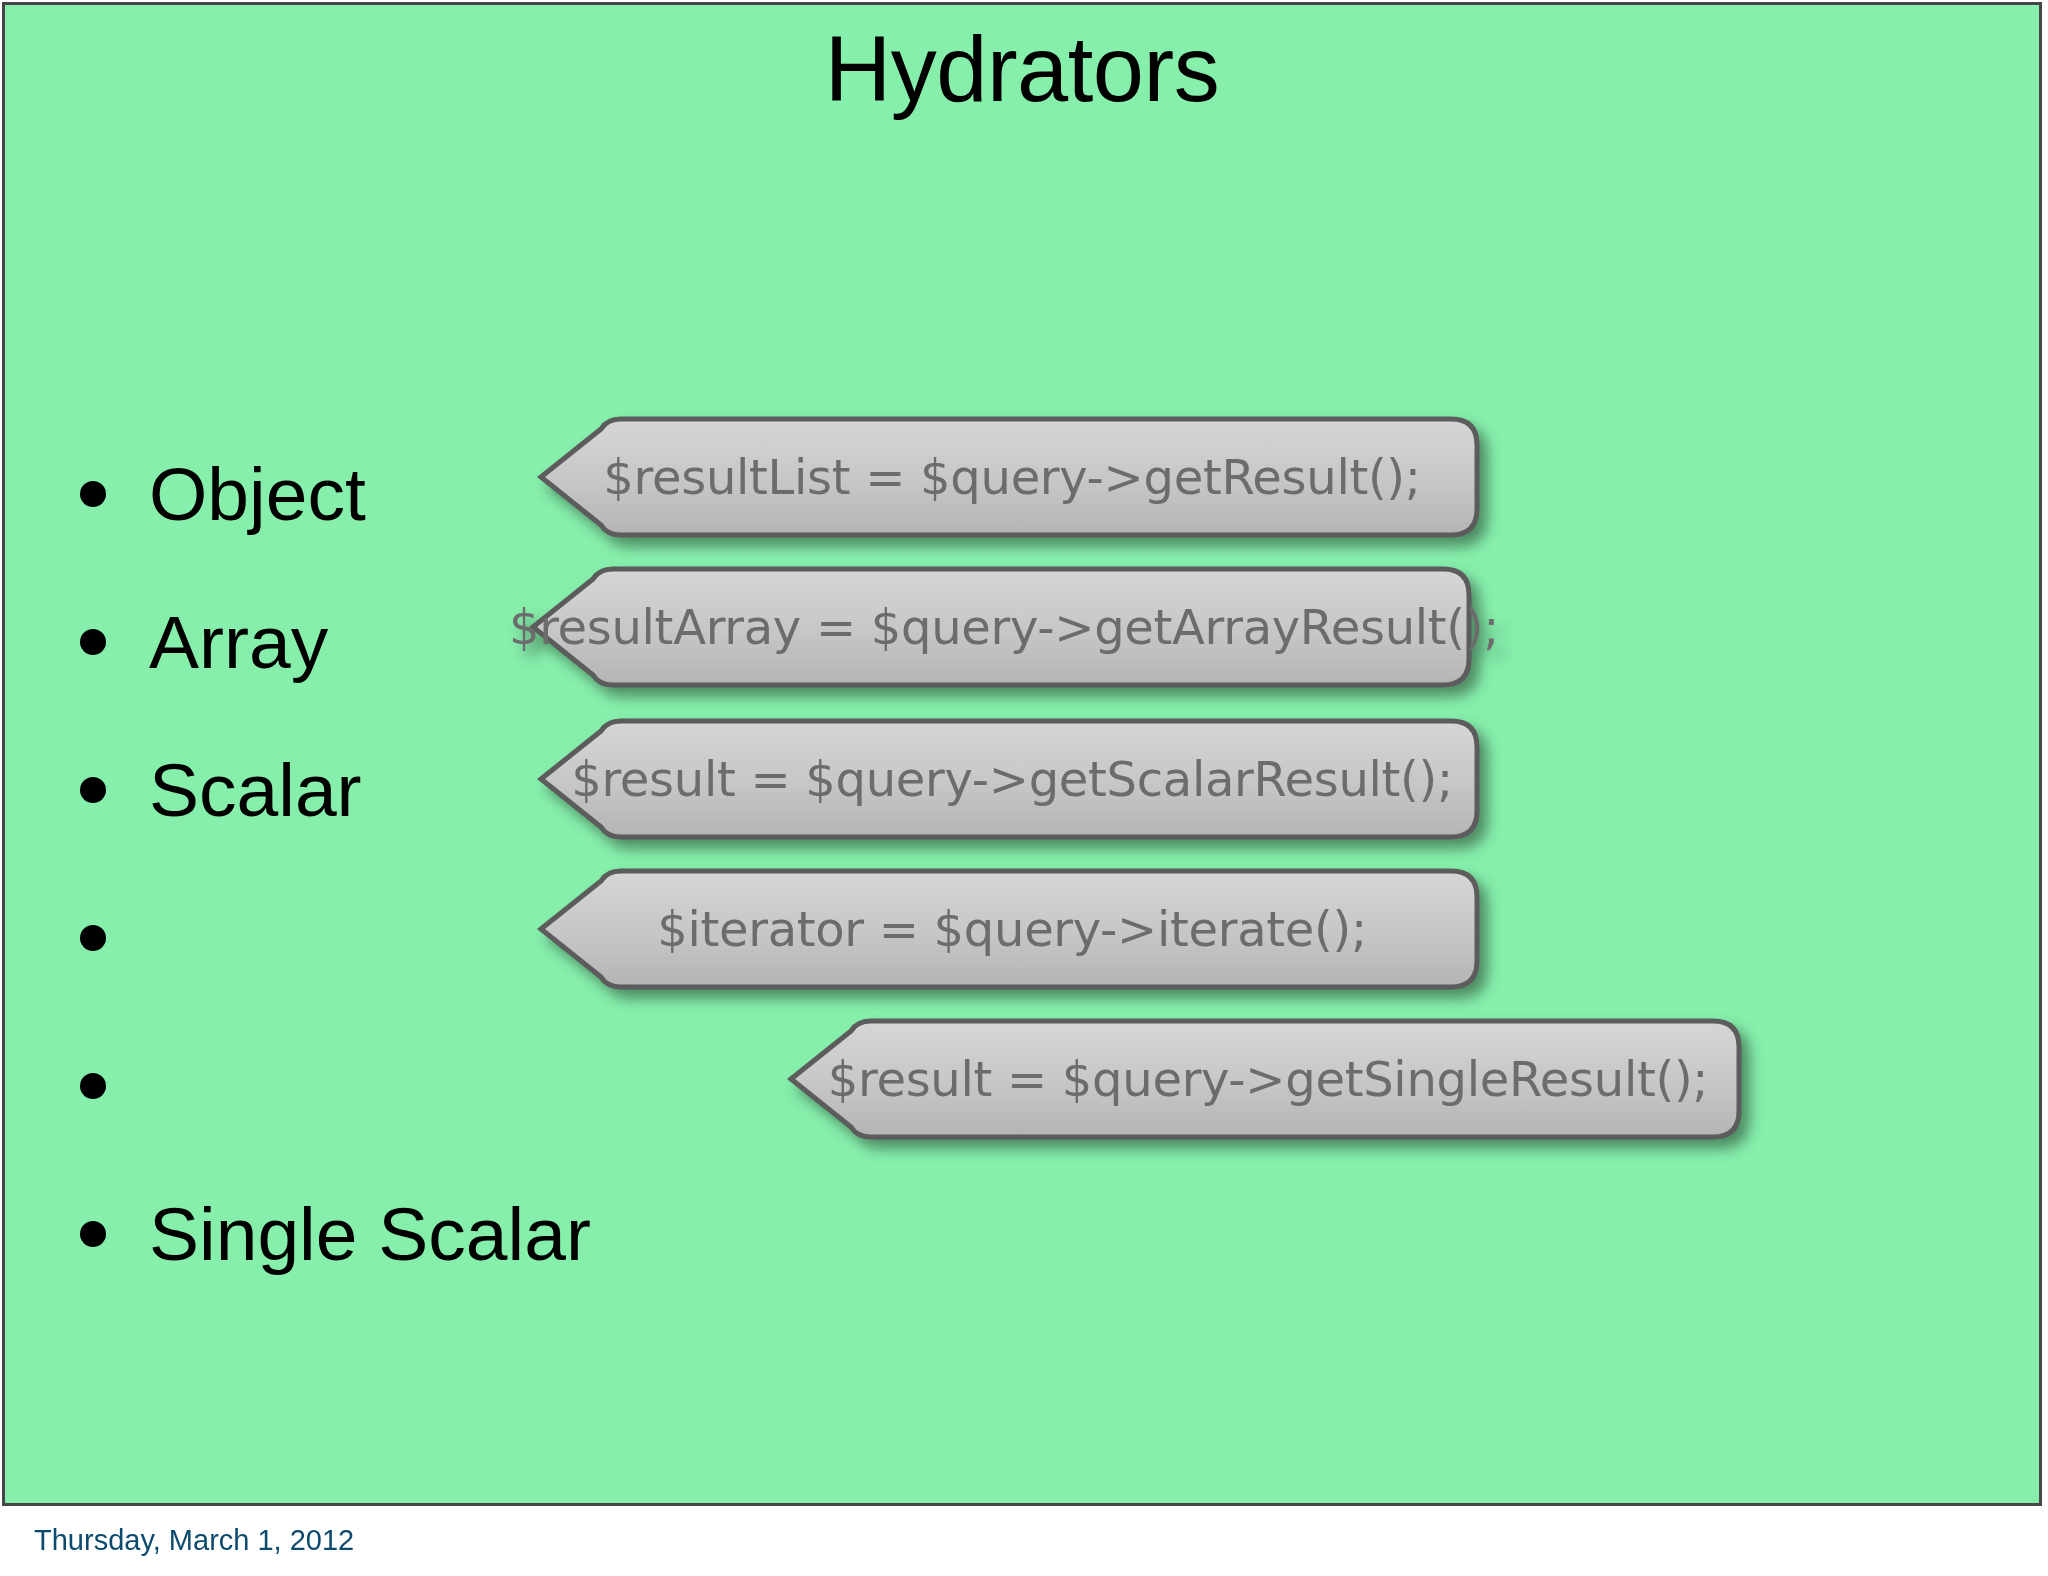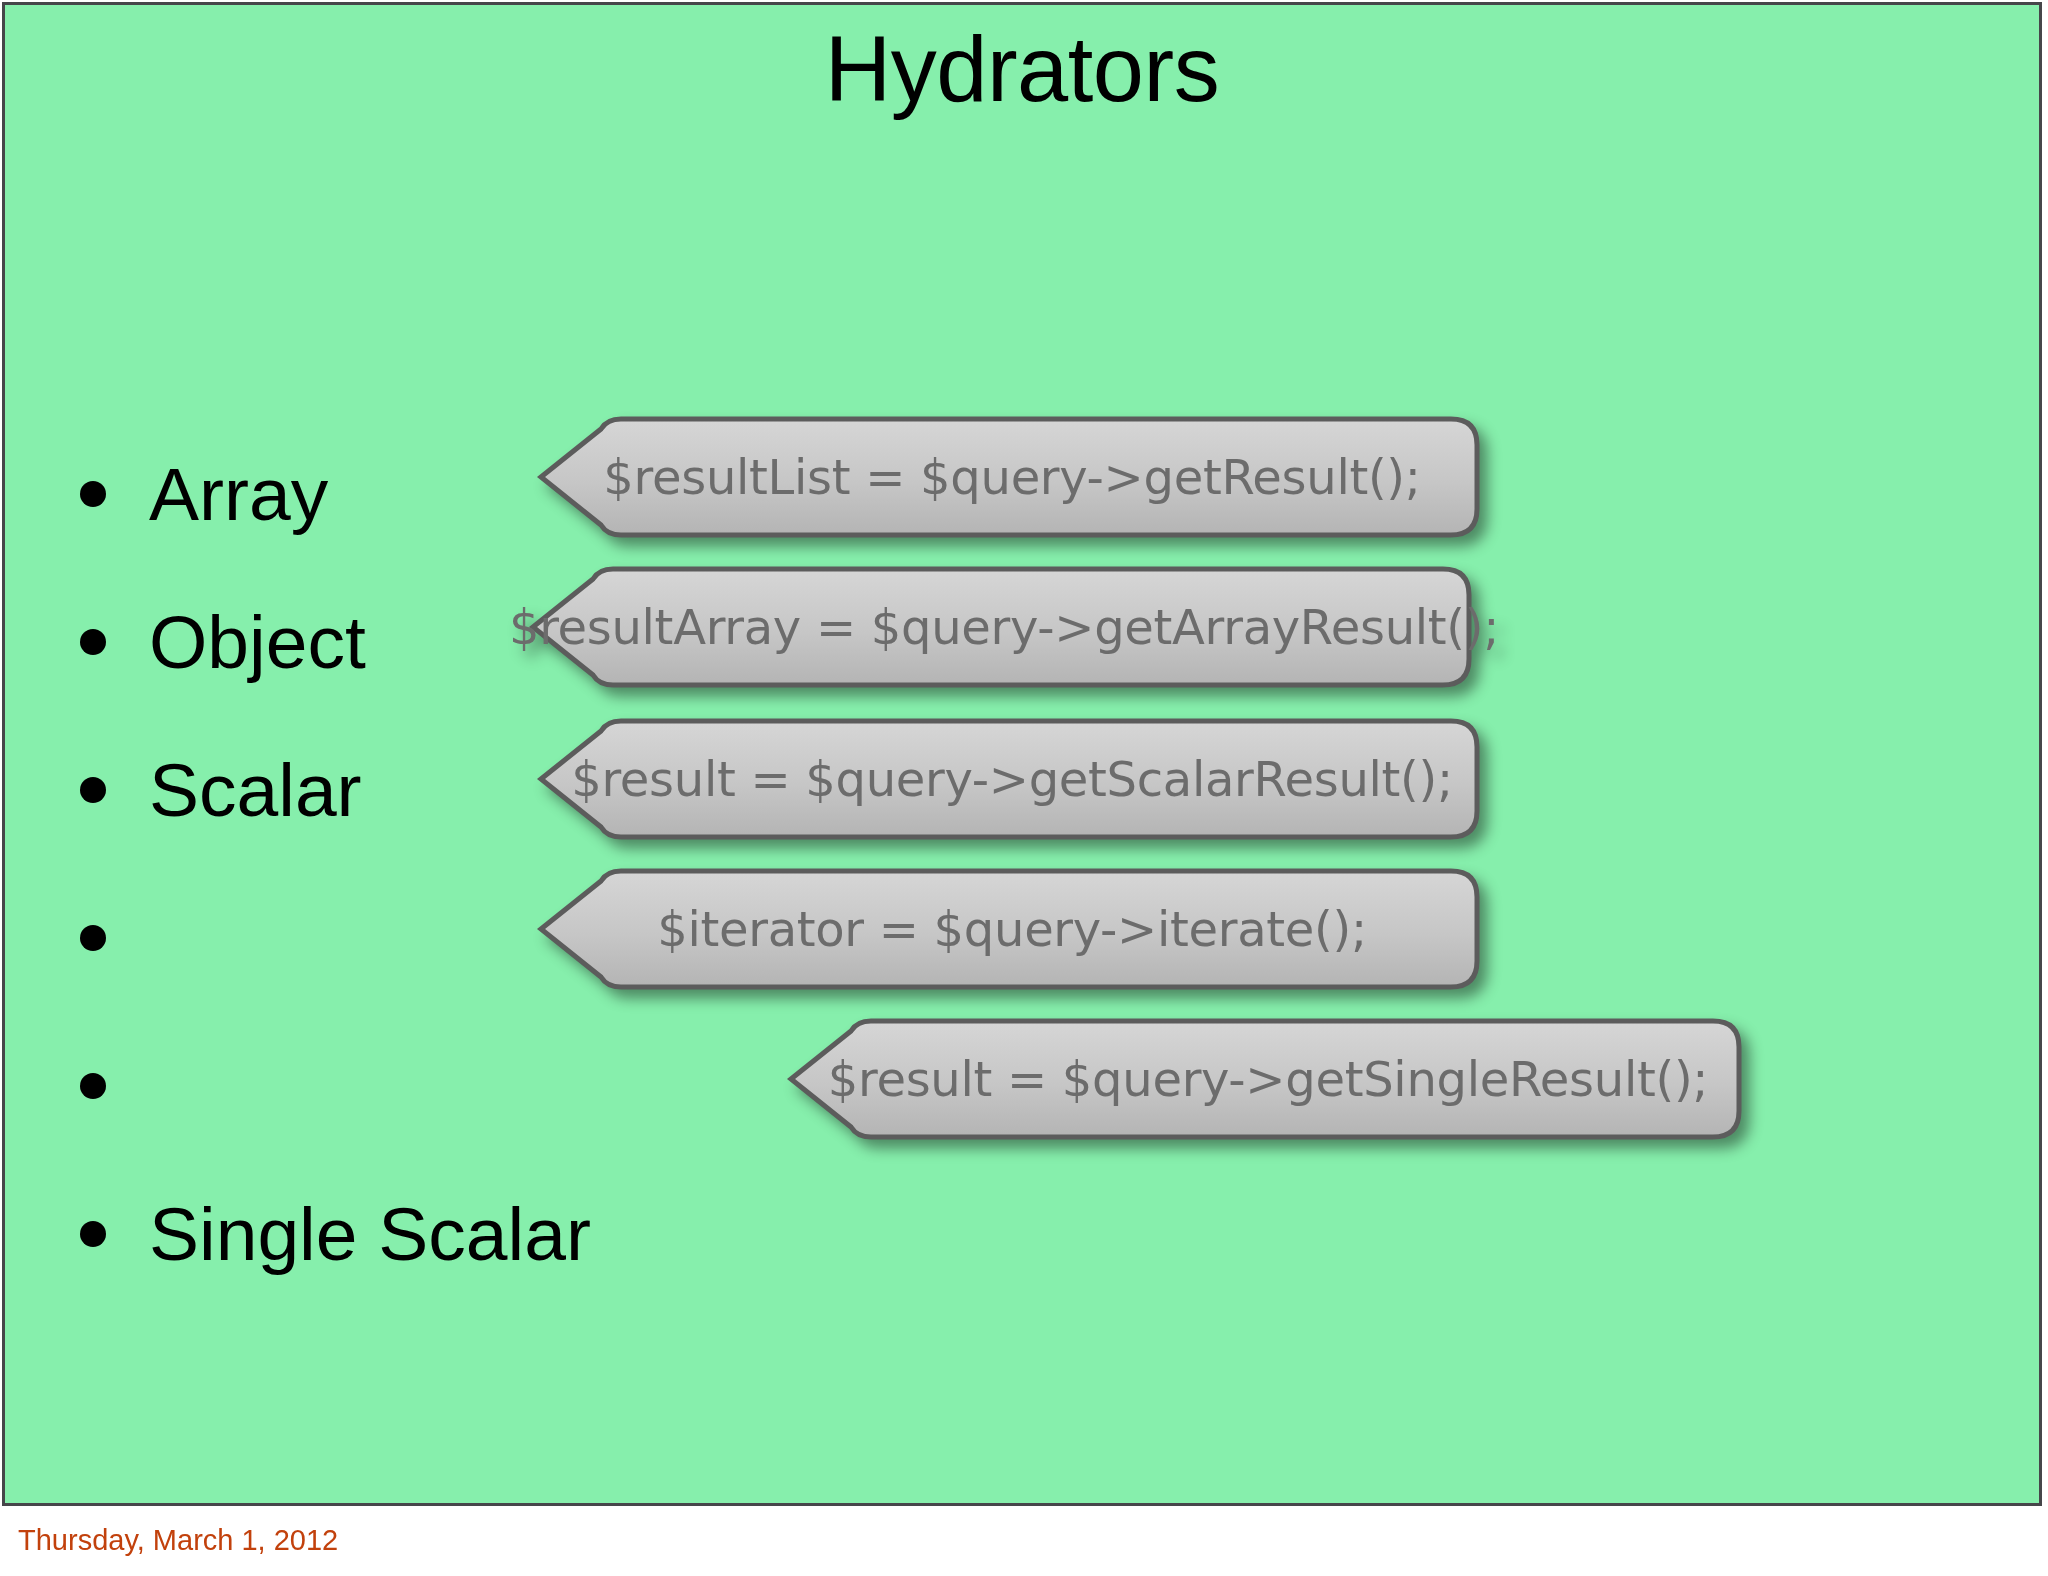--- a/index.html
+++ b/index.html
@@ -97,43 +97,43 @@
   
   #footer {
     position: absolute;
     left: 0;
     top: 1512px;
     width: 100%;
     height: 64px;
   }
   #footer-date {
     position: absolute;
-    left: 18px;
+    left: 34px;
     top: 12px;
     font-size: 29px;
-    color: #c2410c;
+    color: #0c4a6e;
     font-family: "Liberation Sans", sans-serif;
     white-space: nowrap;
   }
 </style>
 </head>
 <body>
 
 <div id="slide">
 
   <div id="slide-title">Hydrators</div>
 
   <div id="bullet-list">
     <div class="bullet-row">
       <span class="bullet-dot"></span>
+      <span class="bullet-label">Object</span>
+    </div>
+    <div class="bullet-row">
+      <span class="bullet-dot"></span>
       <span class="bullet-label">Array</span>
-    </div>
-    <div class="bullet-row">
-      <span class="bullet-dot"></span>
-      <span class="bullet-label">Object</span>
     </div>
     <div class="bullet-row">
       <span class="bullet-dot"></span>
       <span class="bullet-label">Scalar</span>
     </div>
     <div class="bullet-row">
       <span class="bullet-dot"></span>
     </div>
     <div class="bullet-row">
       <span class="bullet-dot"></span>

